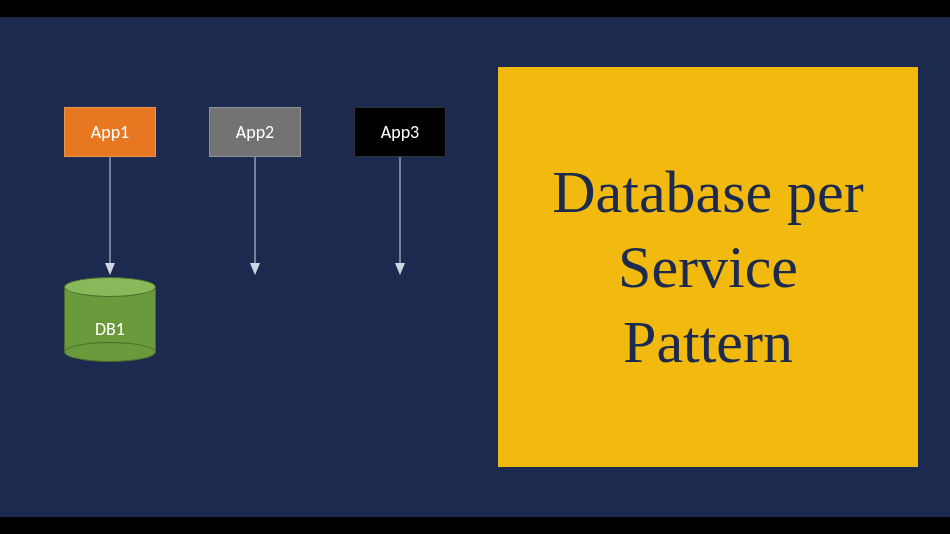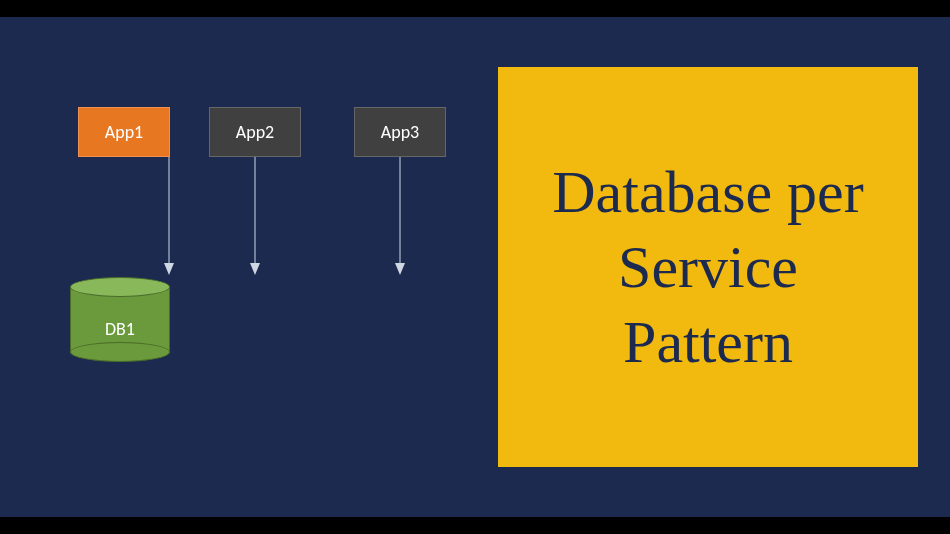--- a/index.html
+++ b/index.html
@@ -46,50 +46,50 @@
       height: 340px;
     }
     .column {
       position: absolute;
       top: 0;
       width: 120px;
       display: flex;
       flex-direction: column;
       align-items: center;
     }
-    .col-1 { left: 10px; align-items: flex-end; }
+    .col-1 { left: 10px; }
     .col-2 { left: 155px; }
     .col-3 { left: 300px; }
 
     .app-box {
       width: 92px;
       height: 50px;
       display: flex;
       align-items: center;
       justify-content: center;
       color: #fff;
       font-family: Calibri, Arial, sans-serif;
       font-size: 18px;
       border: 1px solid rgba(255,255,255,0.2);
     }
     .app-orange { background: #e87722; }
-    .app-blue   { background: #404040; justify-content: center; }
-    .app-gray   { background: #404040; color: #fff; }
+    .app-blue   { background: #737373; justify-content: center; }
+    .app-gray   { background: #000000; color: #fff; }
 
     .arrow {
       height: 120px;
       width: 2px;
       position: relative;
       display: flex;
       justify-content: center;
     }
     .arrow svg { overflow: visible; }
 
     .cylinder {
-      width: 100px;
+      width: 92px;
       height: 85px;
       position: relative;
     }
     .cyl-body {
       position: absolute;
       top: 10px;
       bottom: 10px;
       left: 0;
       right: 0;
       background: #6a9a3b;

